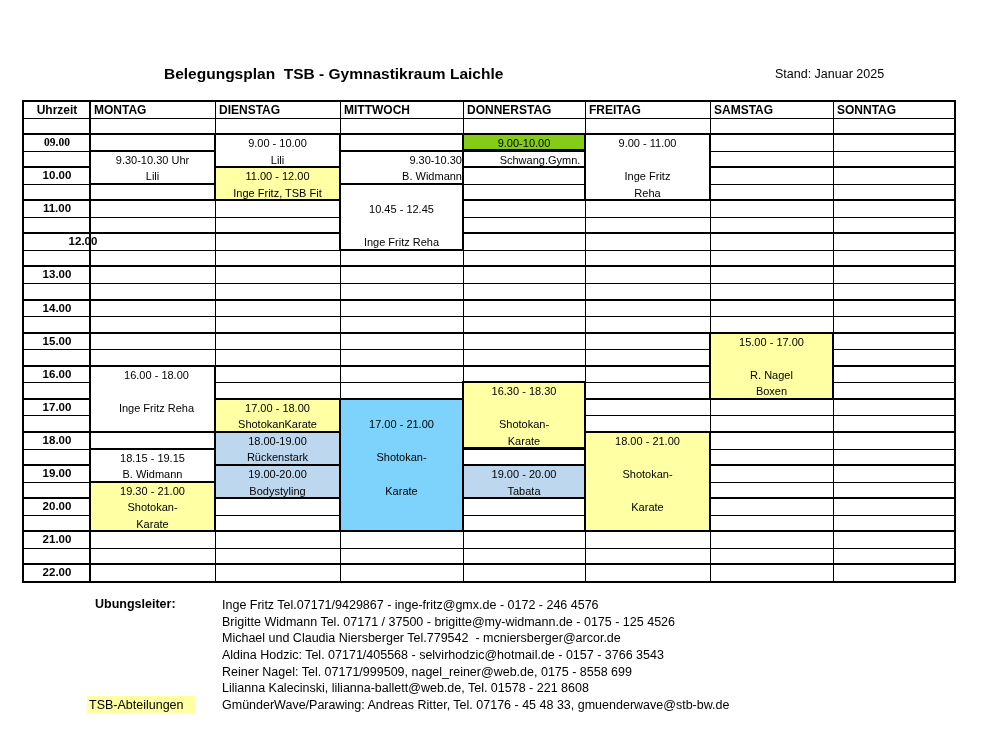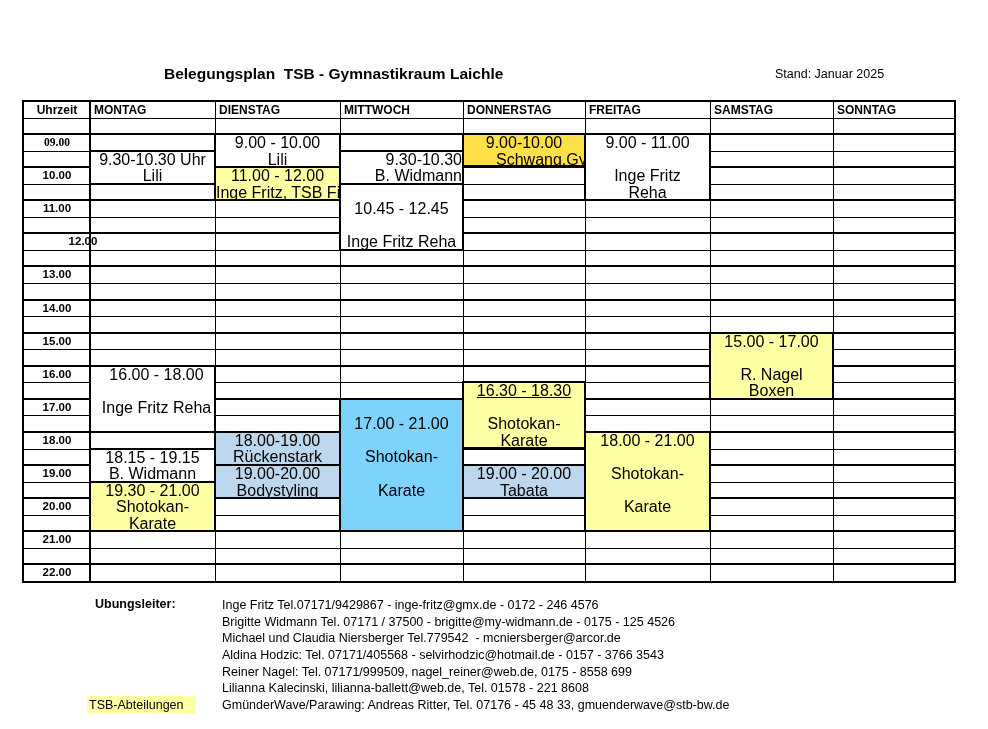--- a/index.html
+++ b/index.html
@@ -13,21 +13,21 @@
   .table{
     left:22px;top:100px;width:930px;height:479px;
     border:2px solid #000;background:#fff;
   }
   .hdr{position:absolute;font-weight:bold;font-size:12px;line-height:15px;white-space:nowrap;z-index:2;}
   .center{text-align:center;}
   .line{position:absolute;background:#000;z-index:1;}
   .hour{position:absolute;font-weight:bold;font-size:11.5px;text-align:center;z-index:2;white-space:nowrap;}
   .block{
     position:absolute;border:2px solid #000;box-sizing:border-box;z-index:3;
-    font-size:16px;text-align:center;white-space:nowrap;
+    font-size:11px;text-align:center;white-space:nowrap;
   }
   .leaders-label{left:95px;top:597px;font-size:12.5px;font-weight:bold;white-space:pre;}
   .contacts{left:222px;top:597px;}
   .cline{white-space:pre;font-size:12.5px;line-height:16.65px;}
   .dept-label{
     left:87px;top:696px;width:106px;height:18px;line-height:18px;
     font-size:12.5px;padding-left:2px;white-space:pre;
   }
 </style>
 </head>
@@ -113,20 +113,24 @@
       <div style="height: 16.55px; line-height: 16.55px;">Karate</div>
     </div>
     <div class="block" style="left: 190px; top: 31.05px; width: 127px; height: 35.1px; background: rgb(255, 255, 255);">
       <div style="height: 16.55px; line-height: 16.55px;">9.00 - 10.00</div>
       <div style="height: 16.55px; line-height: 16.55px;">Lili</div>
     </div>
     <div class="block" style="left: 190px; top: 64.15px; width: 127px; height: 35.1px; background: rgb(255, 255, 163);">
       <div style="height: 16.55px; line-height: 16.55px;">11.00 - 12.00</div>
       <div style="height: 16.55px; line-height: 16.55px;">Inge Fritz, TSB Fit</div>
     </div>
+    <div class="block" style="left: 190px; top: 295.85px; width: 127px; height: 35.1px; background: rgb(255, 255, 163);">
+      <div style="height: 16.55px; line-height: 16.55px;">17.00 - 18.00</div>
+      <div style="height: 16.55px; line-height: 16.55px;">ShotokanKarate</div>
+    </div>
     <div class="block" style="left: 190px; top: 328.95px; width: 127px; height: 35.1px; background: rgb(189, 215, 238);">
       <div style="height: 16.55px; line-height: 16.55px;">18.00-19.00</div>
       <div style="height: 16.55px; line-height: 16.55px;">Rückenstark</div>
     </div>
     <div class="block" style="left: 190px; top: 362.05px; width: 127px; height: 35.1px; background: rgb(189, 215, 238);">
       <div style="height: 16.55px; line-height: 16.55px;">19.00-20.00</div>
       <div style="height: 16.55px; line-height: 16.55px;">Bodystyling</div>
     </div>
     <div class="block" style="left: 315px; top: 47.6px; width: 125px; height: 35.1px; background: rgb(255, 255, 255); text-align: right;">
       <div style="height: 16.55px; line-height: 16.55px;">9.30-10.30</div>
@@ -139,26 +143,26 @@
       <div style="height: 16.55px; line-height: 16.55px;">Inge Fritz Reha</div>
     </div>
     <div class="block" style="left: 315px; top: 295.85px; width: 125px; height: 134.4px; background: #7dd3fc;">
       <div style="height: 16.55px; line-height: 16.55px;"></div>
       <div style="height: 16.55px; line-height: 16.55px;">17.00 - 21.00</div>
       <div style="height: 16.55px; line-height: 16.55px;"></div>
       <div style="height: 16.55px; line-height: 16.55px;">Shotokan-</div>
       <div style="height: 16.55px; line-height: 16.55px;"></div>
       <div style="height: 16.55px; line-height: 16.55px;">Karate</div>
     </div>
-    <div class="block" style="left: 438px; top: 31.05px; width: 124px; height: 34px; background: #fde047;">
+    <div class="block" style="left: 438px; top: 31.05px; width: 124px; height: 18px; background: #84cc16;">
       <div style="height: 16.55px; line-height: 16.55px;">9.00-10.00</div>
       <div style="height: 16.55px; line-height: 16.55px; padding-left: 32px;">Schwang.Gymn.</div>
     </div>
     <div class="block" style="left: 438px; top: 279.3px; width: 124px; height: 68.2px; background: rgb(255, 255, 163);">
-      <div style="height: 16.55px; line-height: 16.55px; text-decoration: underline;">16.30 - 18.30</div>
+      <div style="height: 16.55px; line-height: 16.55px;">16.30 - 18.30</div>
       <div style="height: 16.55px; line-height: 16.55px;"></div>
       <div style="height: 16.55px; line-height: 16.55px;">Shotokan-</div>
       <div style="height: 16.55px; line-height: 16.55px;">Karate</div>
     </div>
     <div class="block" style="left: 438px; top: 362.05px; width: 124px; height: 35.1px; background: rgb(189, 215, 238);">
       <div style="height: 16.55px; line-height: 16.55px;">19.00 - 20.00</div>
       <div style="height: 16.55px; line-height: 16.55px;">Tabata</div>
     </div>
     <div class="block" style="left: 560px; top: 31.05px; width: 127px; height: 68.2px; background: rgb(255, 255, 255);">
       <div style="height: 16.55px; line-height: 16.55px;">9.00 - 11.00</div>

